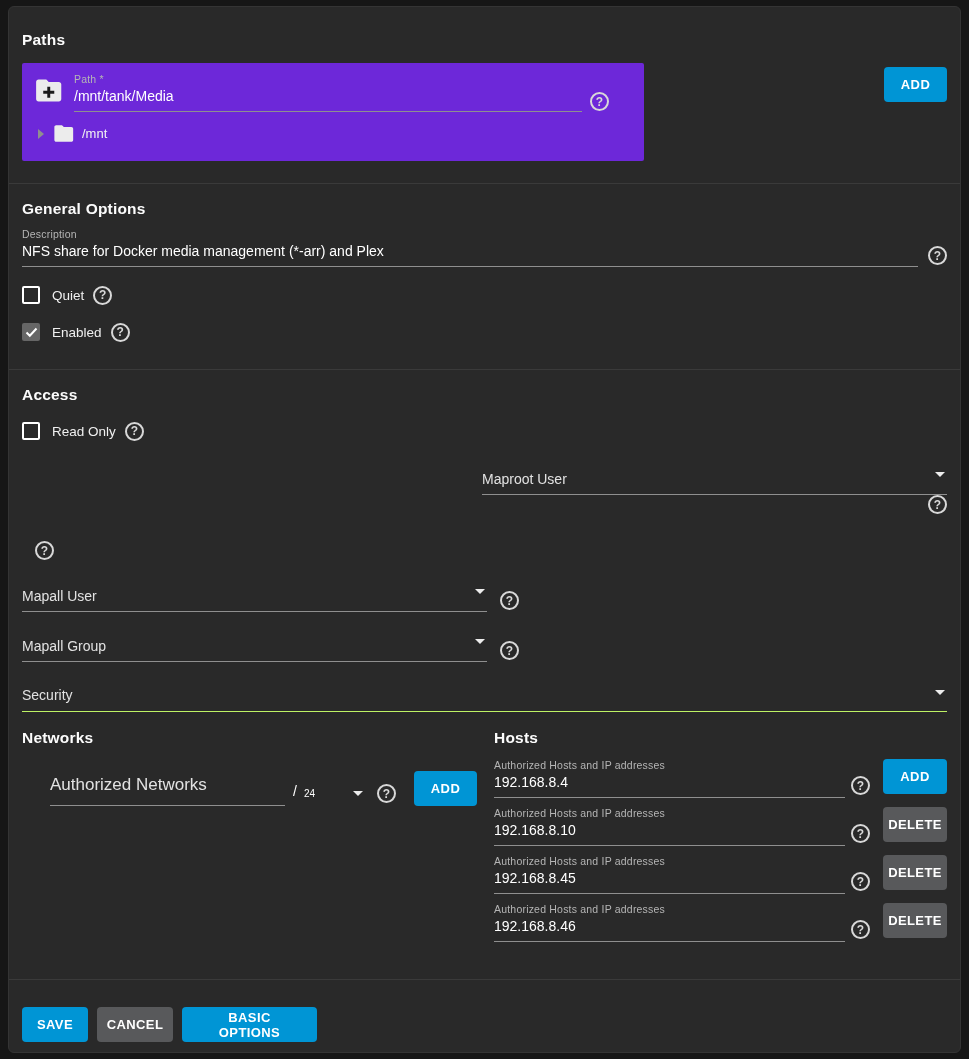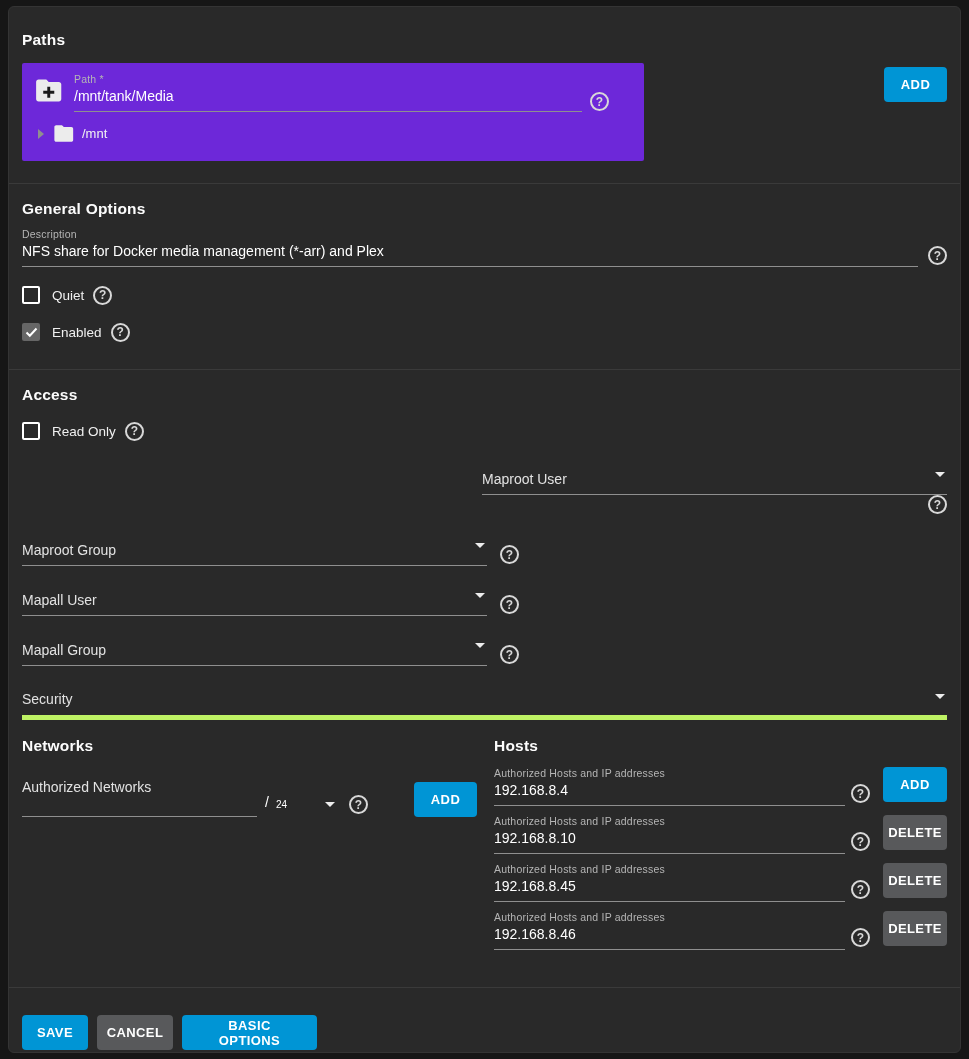--- a/index.html
+++ b/index.html
@@ -94,28 +94,28 @@
   
   .sec-access { padding-top: 16px; padding-bottom: 0; border-bottom: none; }
   .sec-access .cb-row { margin-top: 18px; }
   .select-row { display: flex; align-items: flex-end; margin-top: 25px; }
   .select-row .select { width: 465px; }
   .select-row .help { margin: 0 0 2px 13px; }
   .select-row.first { margin-top: 30px; flex-direction: column; }
   .security-row { margin-top: 24px; }
   .security-row .select { width: 100%; border-bottom: 1px solid #424242; padding-bottom: 7px; }
   .security-row .select .arrow { top: 4px; }
-  .security-row .select { border-bottom: 5px solid #bef264; }
+  .security-row .select { border-bottom: 1px solid #bef264; }
 
   
   .sec-nethosts { padding-top: 17px; padding-bottom: 28px; display: flex; }
   .col-networks { width: 455px; flex: 0 0 auto; }
   .col-hosts { flex: 1; margin-left: 17px; }
   .net-row { display: flex; align-items: flex-end; margin-top: 24px; }
-  .net-field { width: 235px; font-size: 14px; color: #e2e2e2; line-height: 17px; padding-bottom: 20px; border-bottom: 1px solid #8f8f8f; }
+  .net-field { width: 235px; font-size: 17px; color: #e2e2e2; line-height: 17px; padding-bottom: 12px; border-bottom: 1px solid #8f8f8f; margin-left: 28px; }
   .slash { font-size: 14px; color: #fff; margin: 0 7px 7px 8px; }
   .prefix-select { display: flex; align-items: flex-end; cursor: pointer; }
   .prefix-value { font-size: 10px; color: #fff; margin-bottom: 7px; }
   .prefix-select .arrow { margin: 0 0 10px 38px; }
   .net-row .help { margin: 0 0 3px 14px; }
   .net-row .btn { margin-left: auto; width: 63px; }
   .host-row { display: flex; align-items: flex-start; margin-bottom: 9px; }
   .host-row .field { flex: 1; }
   .host-row .help { align-self: flex-end; margin: 0 6px 3px 6px; }
   .host-row .btn { width: 64px; margin-left: 7px; padding: 0; }
@@ -201,24 +201,20 @@
 
     <div class="select-row first">
       <div class="select">
         <span class="sel-label">Maproot User</span>
         <span class="arrow"></span>
       </div>
       <span class="help"></span>
     </div>
 
     <div class="select-row">
-      <div class="select">
-        <span class="sel-label">Maproot Group</span>
-        <span class="arrow"></span>
-      </div>
       <span class="help"></span>
     </div>
 
     <div class="select-row">
       <div class="select">
         <span class="sel-label">Mapall User</span>
         <span class="arrow"></span>
       </div>
       <span class="help"></span>
     </div>

